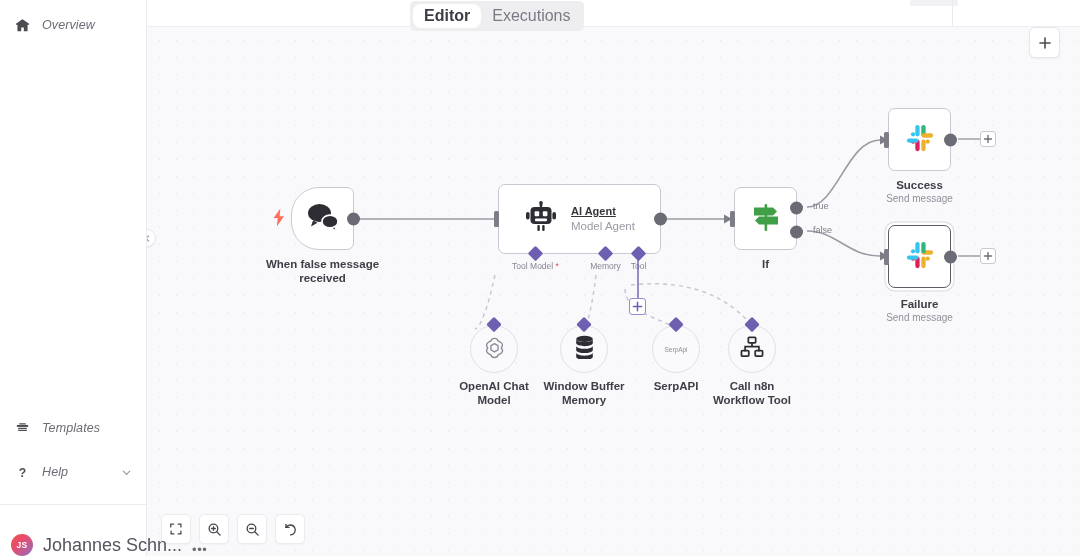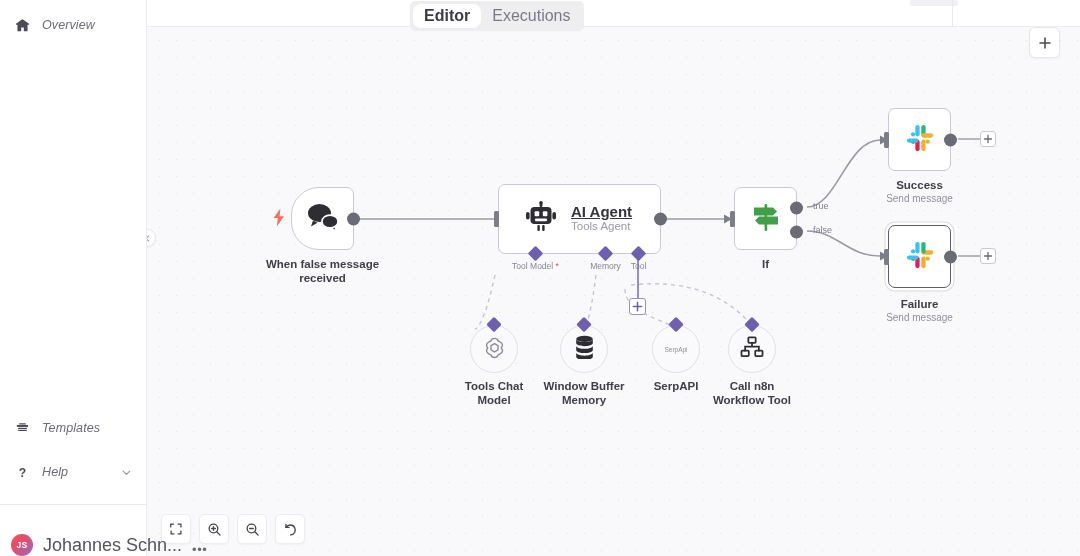--- a/index.html
+++ b/index.html
@@ -154,21 +154,21 @@
   #trigger-bolt {
     position: absolute; left: -20px; top: 50%; transform: translateY(-50%);
     color: #ff6d5a; font-size: 16px; line-height: 1;
   }
 
   
   #node-agent .node-box {
     width: 163px; height: 70px;
     border-radius: 7px; justify-content: flex-start; padding-left: 26px; gap: 14px;
   }
-  #agent-text .ag-title { font-size: 15px; font-weight: 700; color: #34343c; line-height: 15px; text-decoration: underline; }
+  #agent-text .ag-title { font-size: 11px; font-weight: 700; color: #34343c; line-height: 15px; text-decoration: underline; }
   #agent-text .ag-sub { font-size: 11.5px; color: #9a9aa4; line-height: 15px; }
 
   .sub-port { position: absolute; bottom: -6px; }
   .diamond {
     width: 11px; height: 11px; background: #6f5fb0;
     transform: rotate(45deg); border-radius: 1.5px;
   }
   .sub-port-label {
     position: absolute; top: 13px; left: 50%; transform: translateX(-50%);
     font-size: 8.5px; color: #85858f; white-space: nowrap;
@@ -363,21 +363,21 @@
             <rect x="27.4" y="11" width="3.6" height="7.5" rx="1.8"></rect>
             <rect x="9.6" y="10.2" width="4.6" height="5" rx="1" fill="#ffffff"></rect>
             <rect x="17.8" y="10.2" width="4.6" height="5" rx="1" fill="#ffffff"></rect>
             <rect x="10" y="17.6" width="12" height="2.6" rx="1" fill="#ffffff"></rect>
             <rect x="12.4" y="24" width="2.4" height="6" rx="1"></rect>
             <rect x="17.2" y="24" width="2.4" height="6" rx="1"></rect>
           </svg>
         </span>
         <div id="agent-text">
           <div class="ag-title">AI Agent</div>
-          <div class="ag-sub">Tools Agent</div>
+          <div class="ag-sub">Model Agent</div>
         </div>
         <div class="port-out"></div>
 
         <div class="sub-port" style="left:31px;">
           <div class="diamond"></div>
           <div class="sub-port-label">
             <span>Tool Model</span><span class="req-star"> *</span>
           </div>
         </div>
         <div class="sub-port" style="left:101px;">
@@ -504,21 +504,21 @@
       </div>
       <div class="circle">
         <span>
           <svg width="25" height="25" viewBox="0 0 24 24" fill="none" stroke="#8d8d99" stroke-width="1.35">
             <path d="M12 3.2c-1.8 0-3.1 1.3-3.2 2.3L5.9 7.2c-1.5.9-1.9 2.7-1 4.2l.6 1-.6 1c-.9 1.5-.5 3.3 1 4.2l2.9 1.7c.1 1 1.4 2.3 3.2 2.3s3.1-1.3 3.2-2.3l2.9-1.7c1.5-.9 1.9-2.7 1-4.2l-.6-1 .6-1c.9-1.5.5-3.3-1-4.2l-2.9-1.7C15.1 4.5 13.8 3.2 12 3.2z"></path>
             <path d="M12 8.3 15.4 10.3v3.9L12 16.2 8.6 14.2v-3.9z"></path>
           </svg>
         </span>
       </div>
       <div class="sn-label">
-        <div>Tools Chat</div>
+        <div>OpenAI Chat</div>
         <div>Model</div>
       </div>
     </div>
 
     <div class="subnode" style="left:413px; top:298px;">
       <div class="top-diamond">
         <div class="diamond"></div>
       </div>
       <div class="circle">
         <span>

